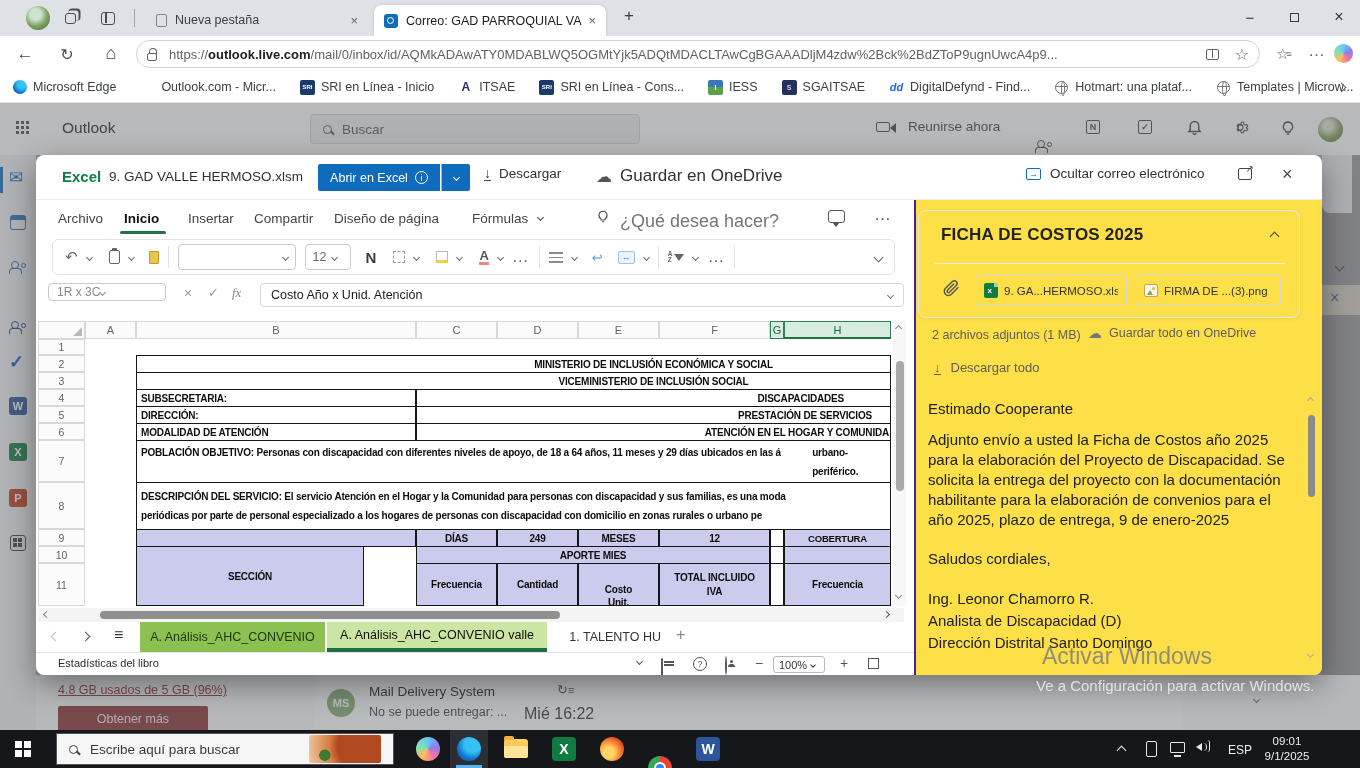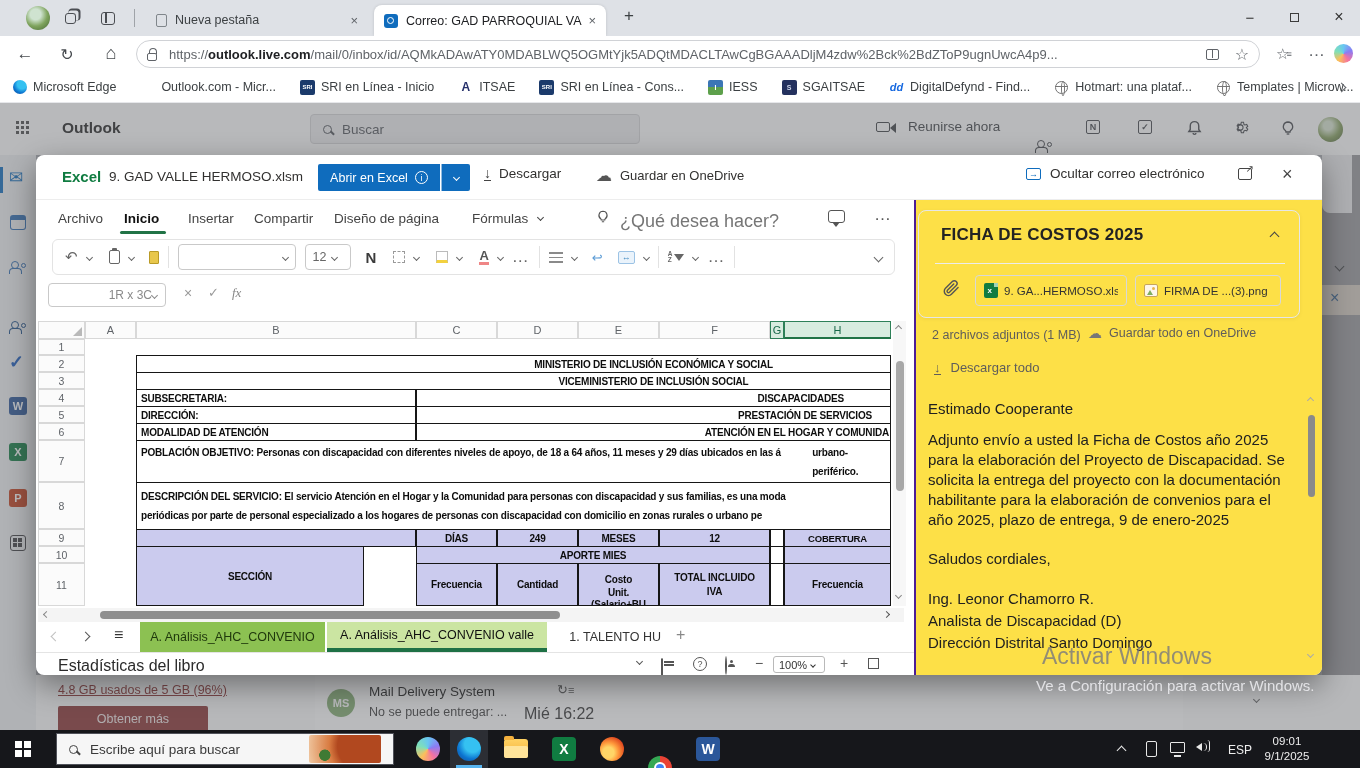--- a/index.html
+++ b/index.html
@@ -172,21 +172,21 @@
           <i style="background:#4d4d4d"></i>
           <i style="background:#4d4d4d"></i>
           <i style="background:#4d4d4d"></i>
           <i style="background:#4d4d4d"></i>
           <i style="background:#4d4d4d"></i>
           <i style="background:#4d4d4d"></i>
           <i style="background:#4d4d4d"></i>
           <i style="background:#4d4d4d"></i>
           <i style="background:#4d4d4d"></i>
         </div>
-      <span class="a" style="left:62px;top:16px;font-size:15.5px;font-weight:bold;color:#252525">Outlook</span>
+      <span class="a" style="left:62px;top:16px;font-size:15.5px;font-weight:normal;color:#252525">Outlook</span>
       <div class="a fx" style="left:310px;top:11px;width:330px;height:30px;background:#ededef;border:1px solid #d6d6d8;border-radius:4px;padding:0 12px;gap:10px;color:#53565c">
         <span class="mag"></span>
         <span style="font-size:13.5px">Buscar</span>
       </div>
       <div class="a fx" style="left:876px;top:16px;gap:14px;color:#3f4246">
         <span class="cam"></span>
         <span style="font-size:13.5px;margin-left:4px">Reunirse ahora</span>
       </div>
       <div class="a ppl" style="left:1035px;top:18px;color:#45484d">
           <i class="p2"></i>
@@ -271,21 +271,21 @@
       </div>
       <div class="a fx" style="left:405px;top:9px;width:29px;height:27px;background:#0f6cbd;border-radius:0 2px 2px 0;border-left:1px solid rgba(255,255,255,.55);justify-content:center;color:#fff">
           <span class="cv d s"></span>
         </div>
       <div class="a fx" style="left:448px;top:11px;gap:8px;color:#323130">
         <span style="font-size:14px;color:#444;border-bottom:1.6px solid #444;line-height:14px">↓</span>
         <span style="font-size:13.5px">Descargar</span>
       </div>
       <div class="a fx" style="left:560px;top:11px;gap:8px;color:#323130">
         <span style="font-size:16px;color:#555">☁</span>
-        <span style="font-size:13px">Guardar en OneDrive</span>
+        <span style="font-size:17px">Guardar en OneDrive</span>
       </div>
       <div class="a fx" style="left:990px;top:11px;gap:9px;color:#323130">
         <span style="width:15px;height:12px;border:1.5px solid #0f6cbd;border-radius:2px;position:relative">
             <i style="position:absolute;left:2px;top:2.5px;font-size:9px;color:#0f6cbd;font-style:normal;line-height:6px">→</i>
           </span>
         <span style="font-size:13.5px">Ocultar correo electrónico</span>
       </div>
       <div class="a" style="left:1202px;top:13px;width:14px;height:12px;border:1.5px solid #444;border-radius:2px;position:relative">
           <i style="position:absolute;right:-3px;top:-6px;font-size:10px;color:#444;font-style:normal">↗</i>
         </div>
@@ -353,27 +353,31 @@
           <i style="border-left:5px solid transparent;border-right:5px solid transparent;border-top:7px solid #666"></i>
         </span>
         <span class="cv d s"></span>
       <span class="d3">…</span>
       <i class="rib-sep"></i>
       <span style="flex:1"></span>
       <span class="cv d"></span>
     </div>
 
     <div class="a" style="left:0;top:122px;width:878px;height:36px">
-      <div class="a fx combo" style="left:12px;top:6px;width:118px;height:24px;padding:0 8px;font-size:12px;color:#8a8a8a;justify-content:flex-end">
+      <div class="a fx combo" style="left:12px;top:6px;width:118px;height:18px;padding:0 8px;font-size:12px;color:#8a8a8a;justify-content:flex-start">
           <span>1R x 3C</span>
           <span class="cv d s"></span>
         </div>
       <span class="a" style="left:148px;top:8px;font-size:14px;color:#9a9a9a">×</span>
       <span class="a" style="left:172px;top:8px;font-size:13px;color:#9a9a9a">✓</span>
       <span class="a" style="left:196px;top:8px;font-size:13px;font-style:italic;font-family:'Liberation Serif',serif;color:#888">fx</span>
+      <div class="a fx combo" style="left:224px;top:6px;width:644px;height:24px;padding:0 10px;justify-content:space-between;border-color:#d6d6d6">
+        <span style="font-size:12.5px;color:#1b1b1b">Costo Año x Unid. Atención</span>
+        <span class="cv d s" style="color:#777"></span>
+      </div>
     </div>
 
     <div class="a" style="left:0;top:158px;width:878px;height:294px;background:#fff">
 
       <div class="chdr" style="left:2px;top:8px;width:47px;height:18px">
           <i style="position:absolute;right:2px;bottom:2px;border-left:9px solid transparent;border-bottom:9px solid #b9b9b9"></i>
         </div>
       <div class="chdr" style="left:49px;top:8px;width:51px;height:18px">A</div>
       <div class="chdr" style="left:100px;top:8px;width:280px;height:18px">B</div>
       <div class="chdr" style="left:380px;top:8px;width:81px;height:18px">C</div>
@@ -423,21 +427,21 @@
       <div class="cell lav ctr" style="left:542px;top:216px;width:81px;height:18px">MESES</div>
       <div class="cell lav ctr" style="left:623px;top:216px;width:111px;height:18px">12</div>
       <div class="cell" style="left:734px;top:216px;width:14px;height:18px"></div>
       <div class="cell lav ctr" style="left:748px;top:216px;width:107px;height:18px;font-size:9.5px">COBERTURA</div>
       <div class="cell lav ctr" style="left:100px;top:233px;width:228px;height:60px">SECCIÓN</div>
       <div class="cell lav ctr" style="left:380px;top:233px;width:354px;height:18px">APORTE MIES</div>
       <div class="cell" style="left:734px;top:233px;width:14px;height:18px"></div>
       <div class="cell lav" style="left:748px;top:233px;width:107px;height:18px"></div>
       <div class="cell lav ctr" style="left:380px;top:250px;width:81px;height:43px">Frecuencia</div>
       <div class="cell lav ctr" style="left:461px;top:250px;width:81px;height:43px">Cantidad</div>
-      <div class="cell lav ctr" style="left:542px;top:250px;width:81px;height:43px;flex-direction:column;line-height:12.5px;justify-content:flex-start;padding-top:10px">
+      <div class="cell lav ctr" style="left:542px;top:250px;width:81px;height:43px;flex-direction:column;line-height:12.5px;justify-content:flex-start;padding-top:20px">
         <span>Costo</span>
           <span>Unit.</span>
           <span>(Salario+BU</span>
       </div>
       <div class="cell lav ctr" style="left:623px;top:250px;width:111px;height:43px;white-space:normal;text-align:center;line-height:14px;padding:0 10px">TOTAL INCLUIDO IVA</div>
       <div class="cell" style="left:734px;top:250px;width:14px;height:43px"></div>
       <div class="cell lav ctr" style="left:748px;top:250px;width:107px;height:43px">Frecuencia</div>
 
       <div class="a" style="left:857px;top:8px;width:13px;height:285px;background:#f7f7f7">
         <span class="cv u s a" style="left:3px;top:5px;color:#888"></span>
@@ -464,21 +468,21 @@
       <div class="a fx nw" style="left:291px;top:0;width:220px;height:30px;background:#cbe5a2;justify-content:center;font-size:12.5px;color:#0f0f0f;border-bottom:4px solid #1e7145">
           <span>A. Análisis_AHC_CONVENIO valle</span>
         </div>
       <div class="a fx nw" style="left:513px;top:0;width:112px;height:30px;justify-content:flex-end;padding-left:10px;font-size:12.5px;color:#333">
           <span>1. TALENTO HU</span>
         </div>
       <span class="a" style="left:640px;top:4px;font-size:16px;color:#888">+</span>
     </div>
 
     <div class="a" style="left:0;top:497px;width:878px;height:23px;border-top:1px solid #e4e4e4">
-      <span class="a" style="left:22px;top:4px;font-size:16px;color:#2b2b2b">Estadísticas del libro</span>
+      <span class="a" style="left:22px;top:4px;font-size:11px;color:#2b2b2b">Estadísticas del libro</span>
       <span class="cv d s a" style="left:601px;top:6px;color:#555"></span>
       <span class="kbic a" style="left:625px;top:6px;color:#555"></span>
       <span class="a fx" style="left:657px;top:4px;width:14px;height:14px;border:1.3px solid #555;border-radius:50%;justify-content:center;font-size:9px;color:#555">?</span>
       <span class="person a" style="left:687px;top:4px;color:#555"></span>
       <span class="a" style="left:719px;top:2px;font-size:14px;color:#555">−</span>
       <div class="a fx combo" style="left:737px;top:3px;width:52px;height:17px;padding:0 5px;gap:4px;font-size:11px;color:#333;border-color:#b9b9b9;border-radius:3px">
           <span>100%</span>
           <span class="cv d s" style="width:4px;height:4px"></span>
         </div>
       <span class="a" style="left:804px;top:2px;font-size:14px;color:#555">+</span>

